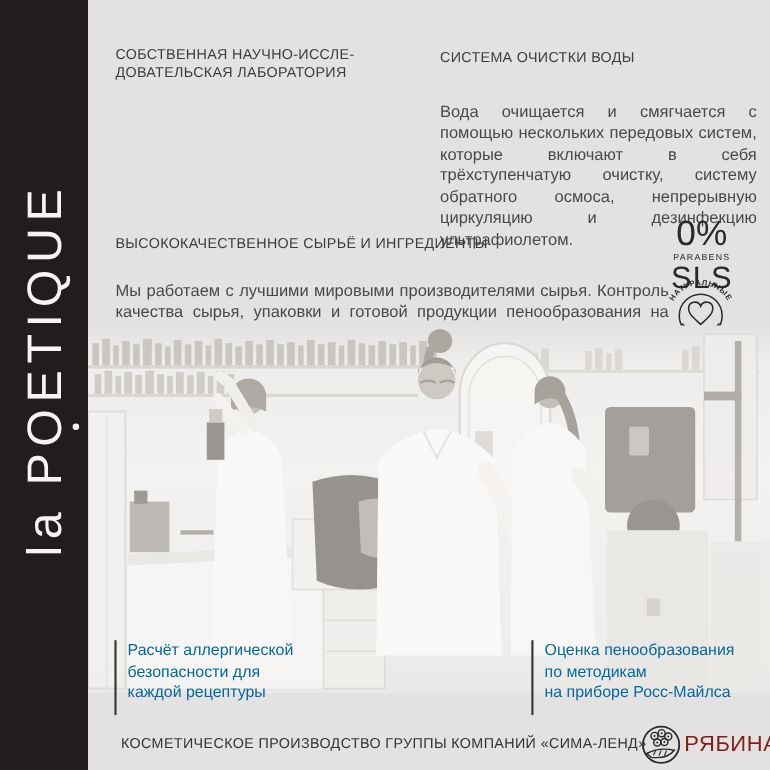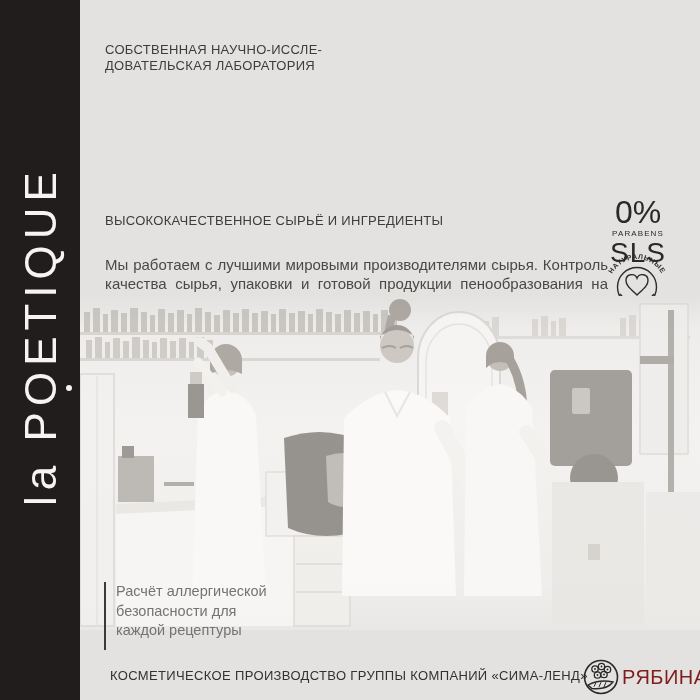--- a/index.html
+++ b/index.html
@@ -52,21 +52,21 @@
   .lab-photo{
     position:absolute;left:80px;top:296px;width:620px;height:334px;
     background:linear-gradient(180deg,#e3e2e0 0%,#eeedeb 10%,#f3f2f0 40%,#efeeec 85%,#e9e8e6 100%);
   }
   .lab-photo svg{display:block;}
   
   .features{position:absolute;left:0;top:582px;width:700px;height:72px;}
   .feature{
     position:absolute;top:0;height:68px;box-sizing:border-box;
     border-left:2px solid #3c3a38;padding-left:10px;
-    color:#737373;font-size:14.5px;line-height:1.35;white-space:pre-line;
+    color:#0369a1;font-size:14.5px;line-height:1.35;white-space:pre-line;
   }
   .feature.f1{left:104px;width:182px;}
   .feature.f2{left:298px;width:186px;}
   .feature.f3{left:483px;width:214px;}
   
   .footer-line{
     position:absolute;left:110px;top:668px;
     color:#343230;font-size:13px;letter-spacing:.35px;white-space:nowrap;
   }
   .rowan{position:absolute;left:582px;top:658px;display:flex;align-items:center;}
@@ -77,20 +77,24 @@
 <body>
 
 <div id="page">
 
   <div class="brand-bar"></div>
   <div class="brand-logo"><span>la P</span><span class="lo">O</span><span>ETIQUE</span></div>
 
   <div class="col-lab">
     <h2 class="sec-title">СОБСТВЕННАЯ НАУЧНО-ИССЛЕ-
 ДОВАТЕЛЬСКАЯ ЛАБОРАТОРИЯ</h2>
+  </div>
+  <div class="col-water">
+    <h2 class="sec-title">СИСТЕМА ОЧИСТКИ ВОДЫ</h2>
+    <p class="sec-body">Вода очищается и смягчается с помощью нескольких передовых систем, которые включают в себя трёхступенчатую очистку, систему обратного осмоса, непрерывную циркуляцию и дезинфекцию ультрафиолетом.</p>
   </div>
 
   <div class="sec-ingredients">
     <h2 class="sec-title">ВЫСОКОКАЧЕСТВЕННОЕ СЫРЬЁ И ИНГРЕДИЕНТЫ</h2>
     <p class="sec-body">Мы работаем с лучшими мировыми производителями сырья. Контроль качества сырья, упаковки и готовой продукции пенообразования на всех этапах производства.</p>
   </div>
 
   <div class="badge-zero">
     <div class="zv">0%</div>
     <div class="zs">PARABENS</div>
@@ -276,20 +280,23 @@
         <rect x="566" y="196" width="54" height="134" fill="#eceae7"></rect>
         <rect x="508" y="248" width="12" height="16" fill="#d2cfca"></rect>
       </g>
     </svg>
   </div>
 
   <div class="features">
     <div class="feature f1">Расчёт аллергической
 безопасности для
 каждой рецептуры</div>
+    <div class="feature f3">Оценка пенообразования
+по методикам
+на приборе Росс-Майлса</div>
   </div>
 
   <div class="footer-line">КОСМЕТИЧЕСКОЕ ПРОИЗВОДСТВО ГРУППЫ КОМПАНИЙ «СИМА-ЛЕНД»</div>
   <div class="rowan">
     <svg width="38" height="38" viewBox="0 0 38 38">
       <circle cx="19" cy="19" r="16.5" fill="none" stroke="#2b2927" stroke-width="1.6"></circle>
       <g fill="none" stroke="#2b2927" stroke-width="1.3">
         <circle cx="13" cy="11" r="3.2"></circle>
           <circle cx="19.5" cy="8.5" r="3.2"></circle>
         <circle cx="25.5" cy="11.5" r="3.2"></circle>

